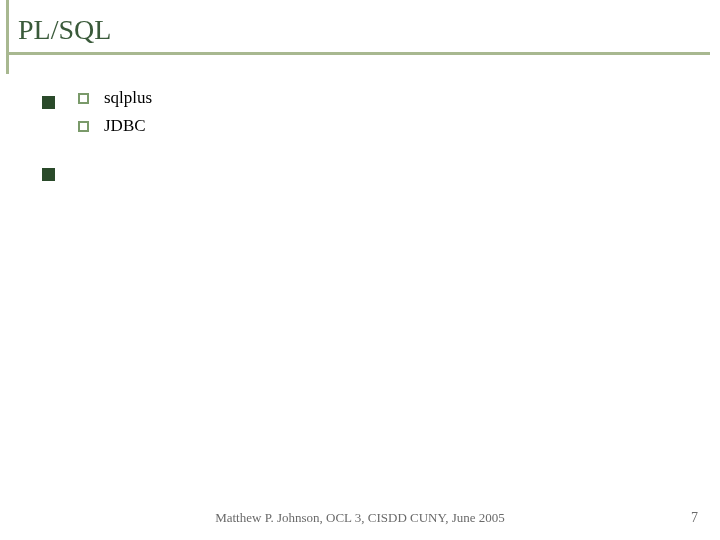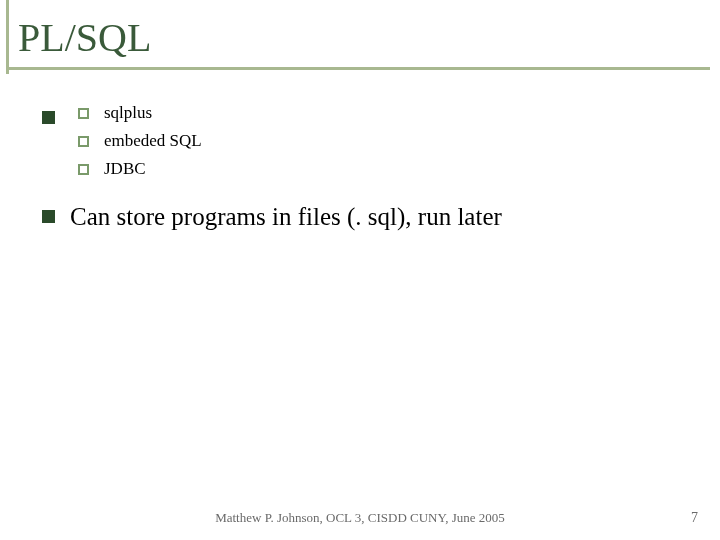--- a/index.html
+++ b/index.html
@@ -1,18 +1,18 @@
 <!DOCTYPE html>
 <html><head>
 <meta charset="utf-8">
 <style>
   html,body{margin:0;padding:0}
   body{width:720px;height:540px;font-family:"Times New Roman",Times,serif;background:#fff;color:#000;position:relative;box-sizing:border-box}
   .title-wrap{padding:14px 0 0 18px}
-  .title{font-size:40px;color:#3a5a3a;margin:0 0 6px 0;font-weight:normal}
+  .title{font-size:28px;color:#3a5a3a;margin:0 0 6px 0;font-weight:normal}
   .title-line{height:3px;background:#a8b890;margin:0 10px 0 6px}
   .title-line-left{position:absolute;left:6px;top:0;width:3px;height:74px;background:#a8b890}
   .content{padding:20px 36px 0 36px;font-size:25px;line-height:1.28}
   ul.top{list-style:none;margin:0;padding:0}
   ul.top > li{margin-bottom:22px;position:relative;padding-left:34px}
   ul.top > li::before{content:"";position:absolute;left:6px;top:9px;width:13px;height:13px;background:#2a4a2a}
   ul.sub{list-style:none;margin:12px 0 0 0;padding:0;font-size:17px}
   ul.sub > li{position:relative;padding-left:34px;margin:6px 0}
   ul.sub > li::before{content:"";position:absolute;left:8px;top:6px;width:11px;height:11px;border:2px solid #7a9a6a;box-sizing:border-box;background:#fff}
   .footer{position:absolute;bottom:14px;left:0;width:100%;text-align:center;font-size:13px;color:#6a6a6a}
@@ -25,24 +25,22 @@
 <div class="title-wrap">
   <h1 class="title">PL/SQL</h1>
 </div>
 <div class="title-line"></div>
 
 <div class="content">
   <ul class="top">
     <li>
       <ul class="sub">
         <li><span>sqlplus</span></li>
-        <li><span>embeded SQL</span></li>
         <li><span>JDBC</span></li>
       </ul>
     </li>
     <li>
-      <span>Can store programs in files (. sql), run later</span>
     </li>
   </ul>
 </div>
 
 <div class="footer">Matthew P. Johnson, OCL 3, CISDD CUNY, June 2005</div>
 <div class="page-num">7</div>
 
 </body></html>

